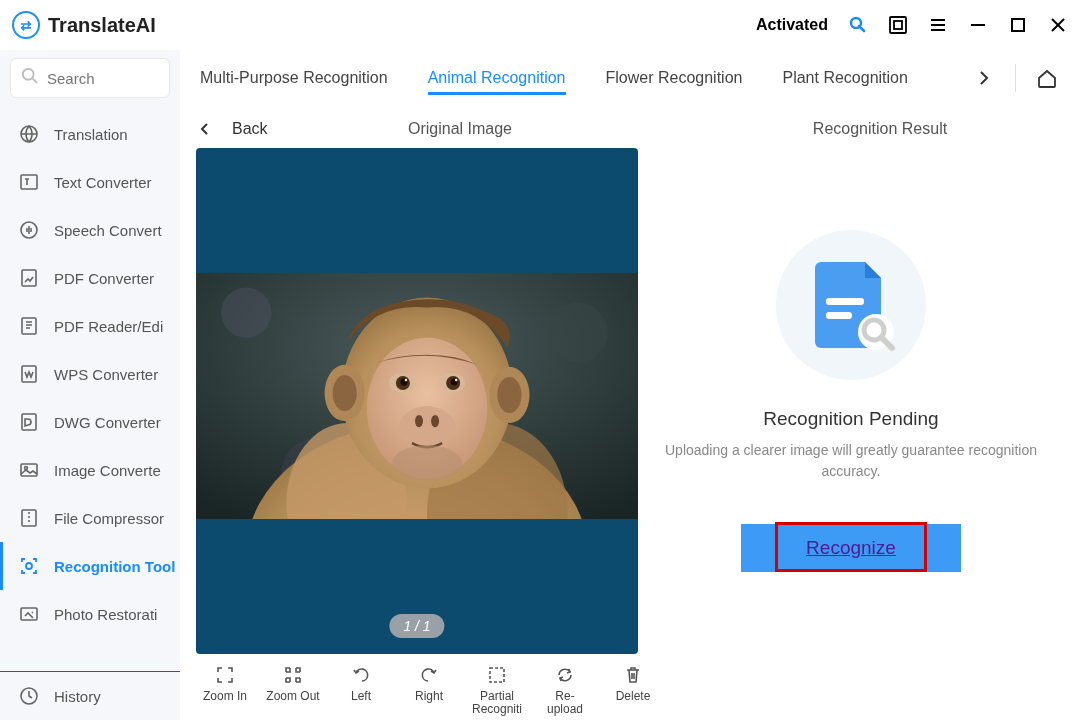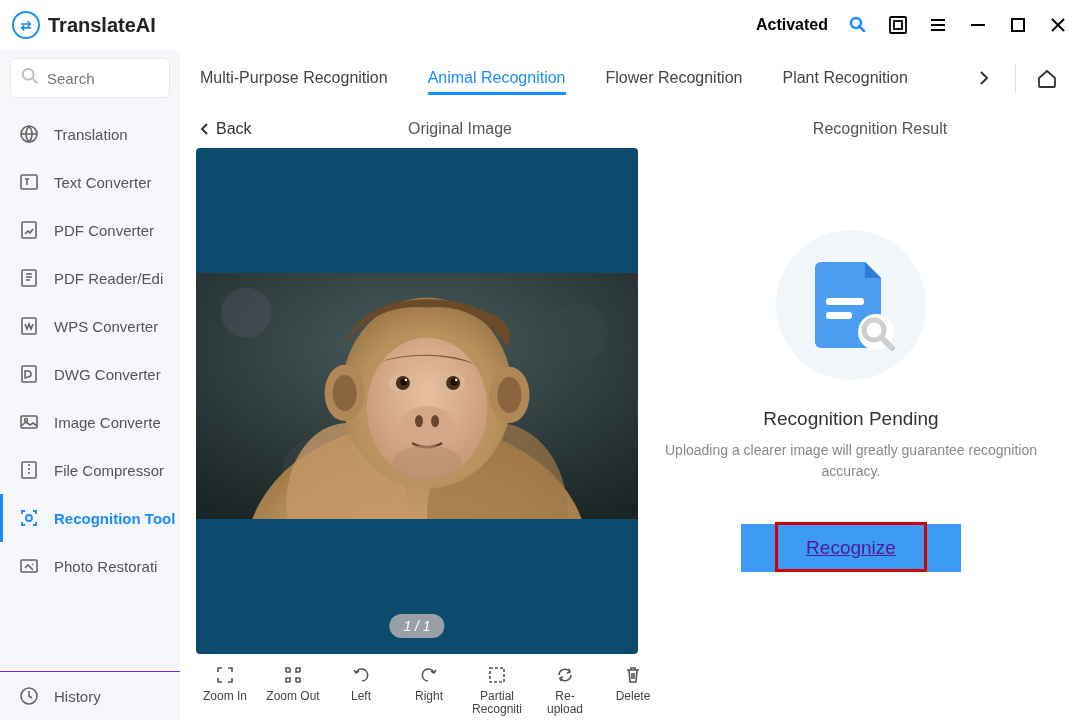--- a/index.html
+++ b/index.html
@@ -30,21 +30,21 @@
 .main { flex: 1; display: flex; flex-direction: column; }
 .tabs { height: 56px; display: flex; align-items: center; padding: 0 20px; border-bottom: 0px; gap: 40px; position: relative; }
 .tab { font-size: 16px; color: #444; cursor: pointer; padding: 14px 0; position: relative; }
 .tab.active { color: #1a8cff; font-weight: 400; }
 .tab.active::after { content: ""; position: absolute; left: 0; right: 0; bottom: 6px; height: 3px; background: #1a8cff; }
 .tabs-right { margin-left: auto; display: flex; align-items: center; gap: 18px; }
 .tab-next, .tab-home { width: 26px; height: 26px; display: flex; align-items: center; justify-content: center; cursor: pointer; }
 .tab-divider { width: 1px; height: 28px; background: #e0e0e0; }
 
 .content-header { display: flex; align-items: center; padding: 14px 0 10px 0; }
-.back-area { display: flex; align-items: center; gap: 4px; cursor: pointer; color: #333; font-size: 16px; padding-left: 18px; width: 200px; }
+.back-area { display: flex; align-items: center; gap: 20px; cursor: pointer; color: #333; font-size: 16px; padding-left: 18px; width: 200px; }
 .header-label { font-size: 16px; color: #555; }
 .header-label.left { flex: 0 0 440px; text-align: center; }
 .header-label.right { flex: 1; text-align: center; }
 
 .content { flex: 1; display: flex; padding: 0 16px 0 16px; gap: 0; }
 .image-panel { width: 442px; display: flex; flex-direction: column; }
 .image-frame { flex: 1; background: #0c4a6e; border-radius: 4px; display: flex; flex-direction: column; justify-content: center; align-items: center; position: relative; padding: 0; overflow: hidden; font-style: italic; }
 .monkey { width: 100%; height: 246px; position: relative; margin-top: -10px; }
 .page-badge { position: absolute; bottom: 16px; left: 50%; transform: translateX(-50%); background: #9aa0a8; color: #fff; font-size: 14px; padding: 4px 14px; border-radius: 14px; }
 
@@ -133,20 +133,29 @@
         <span>Translation</span>
       </div>
       <div class="nav-item">
         <span class="nav-icon">
             <svg width="20" height="20" viewBox="0 0 20 20" fill="none" stroke="currentColor" stroke-width="1.6">
               <rect x="2" y="3" width="16" height="14" rx="1"></rect>
               <path d="M6 7h4M8 7v6"></path>
             </svg>
           </span>
         <span>Text Converter</span>
+      </div>
+      <div class="nav-item">
+        <span class="nav-icon">
+            <svg width="20" height="20" viewBox="0 0 20 20" fill="none" stroke="currentColor" stroke-width="1.6">
+              <circle cx="10" cy="10" r="8"></circle>
+              <path d="M6 10v0M8 8v4M10 6v8M12 8v4M14 10v0"></path>
+            </svg>
+          </span>
+        <span>Speech Convert</span>
       </div>
       <div class="nav-item">
         <span class="nav-icon">
             <svg width="20" height="20" viewBox="0 0 20 20" fill="none" stroke="currentColor" stroke-width="1.6">
               <rect x="3" y="2" width="14" height="16" rx="1"></rect>
               <path d="M6 14l3-3 2 2 3-4"></path>
             </svg>
           </span>
         <span>PDF Converter</span>
       </div>

